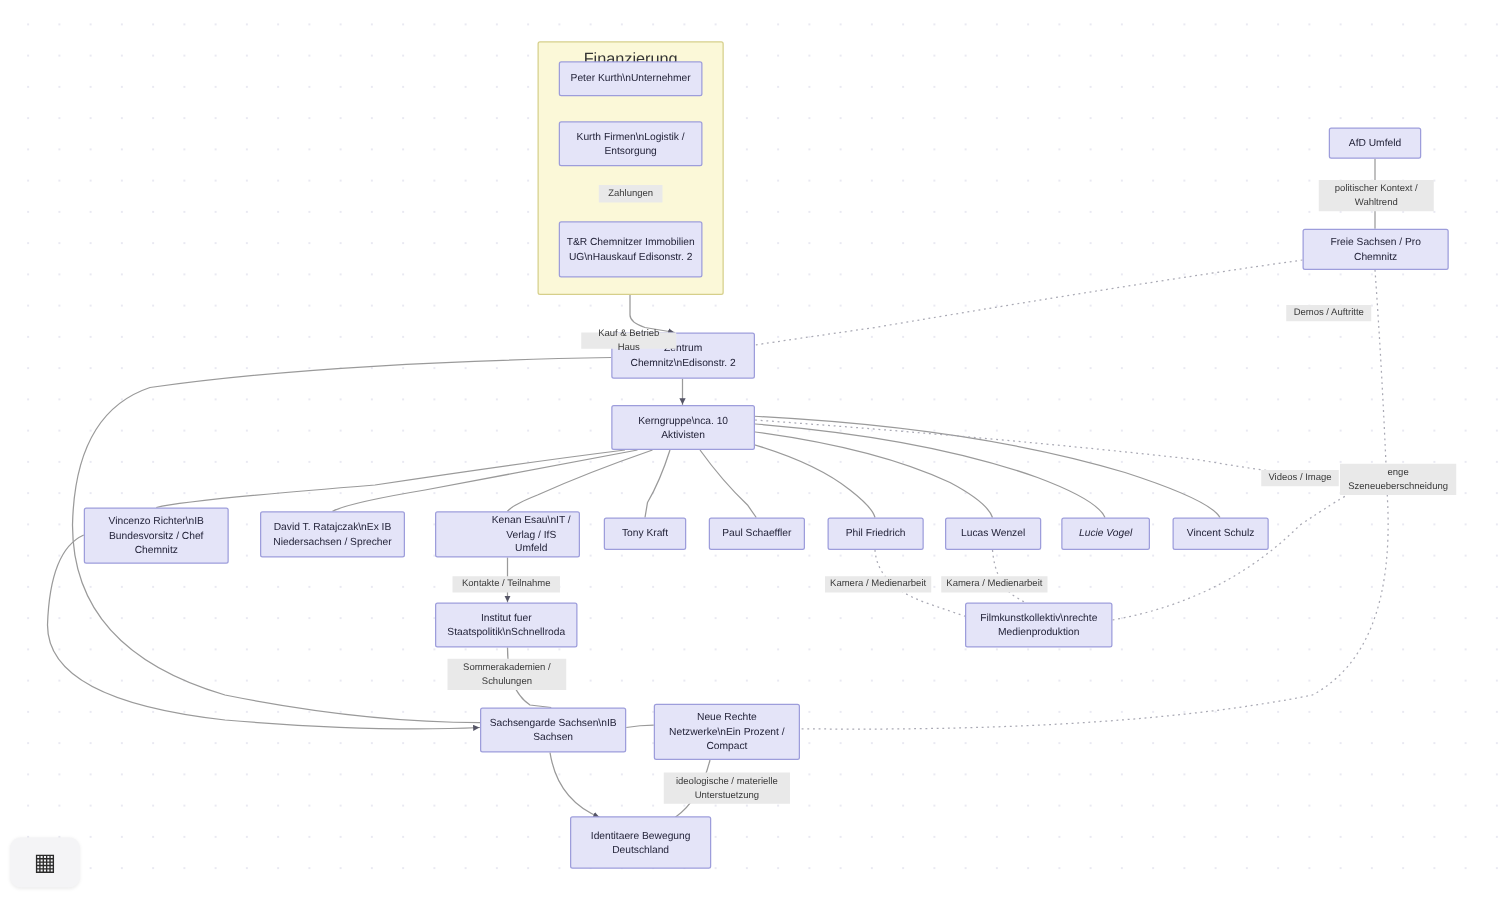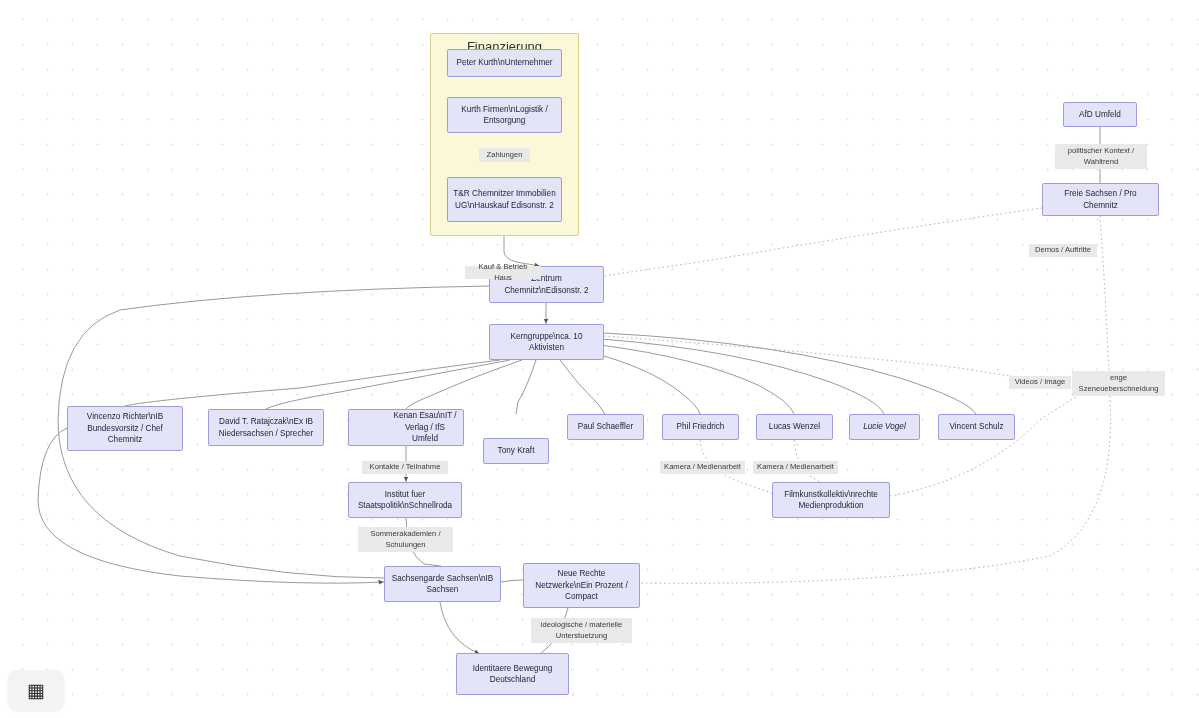--- a/index.html
+++ b/index.html
@@ -152,21 +152,21 @@
   </div>
 
   <div class="node" style="left:447px; top:49px; width:115px; height:28px;"><span>Peter Kurth\nUnternehmer</span></div>
   <div class="node" style="left:447px; top:97px; width:115px; height:36px;"><span>Kurth Firmen\nLogistik / Entsorgung</span></div>
   <div class="node" style="left:447px; top:177px; width:115px; height:45px;"><span>T&amp;R Chemnitzer Immobilien UG\nHauskauf Edisonstr. 2</span></div>
   <div class="node" style="left:489px; top:266px; width:115px; height:37px;"><span>Zentrum Chemnitz\nEdisonstr. 2</span></div>
   <div class="node" style="left:489px; top:324px; width:115px; height:36px;"><span>Kerngruppe\nca. 10 Aktivisten</span></div>
   <div class="node" style="left:67px; top:406px; width:116px; height:45px;"><span>Vincenzo Richter\nIB Bundesvorsitz / Chef Chemnitz</span></div>
   <div class="node" style="left:208px; top:409px; width:116px; height:37px;"><span>David T. Ratajczak\nEx IB Niedersachsen / Sprecher</span></div>
   <div class="node" style="left:348px; top:409px; width:116px; height:37px;padding-left:42px;"><span>Kenan Esau\nIT / Verlag / IfS Umfeld</span></div>
-  <div class="node" style="left:483px; top:414px; width:66px; height:26px;margin-top:24px;"><span>Tony Kraft</span></div>
+  <div class="node" style="left:483px; top:414px; width:66px; height:26px;"><span>Tony Kraft</span></div>
   <div class="node" style="left:567px; top:414px; width:77px; height:26px;"><span>Paul Schaeffler</span></div>
   <div class="node" style="left:662px; top:414px; width:77px; height:26px;"><span>Phil Friedrich</span></div>
   <div class="node" style="left:756px; top:414px; width:77px; height:26px;"><span>Lucas Wenzel</span></div>
   <div class="node" style="left:849px; top:414px; width:71px; height:26px;font-style:italic;"><span>Lucie Vogel</span></div>
   <div class="node" style="left:938px; top:414px; width:77px; height:26px;"><span>Vincent Schulz</span></div>
   <div class="node" style="left:348px; top:482px; width:114px; height:36px;"><span>Institut fuer Staatspolitik\nSchnellroda</span></div>
   <div class="node" style="left:772px; top:482px; width:118px; height:36px;"><span>Filmkunstkollektiv\nrechte Medienproduktion</span></div>
   <div class="node" style="left:384px; top:566px; width:117px; height:36px;"><span>Sachsengarde Sachsen\nIB Sachsen</span></div>
   <div class="node" style="left:523px; top:563px; width:117px; height:45px;"><span>Neue Rechte Netzwerke\nEin Prozent / Compact</span></div>
   <div class="node" style="left:456px; top:653px; width:113px; height:42px;"><span>Identitaere Bewegung Deutschland</span></div>

